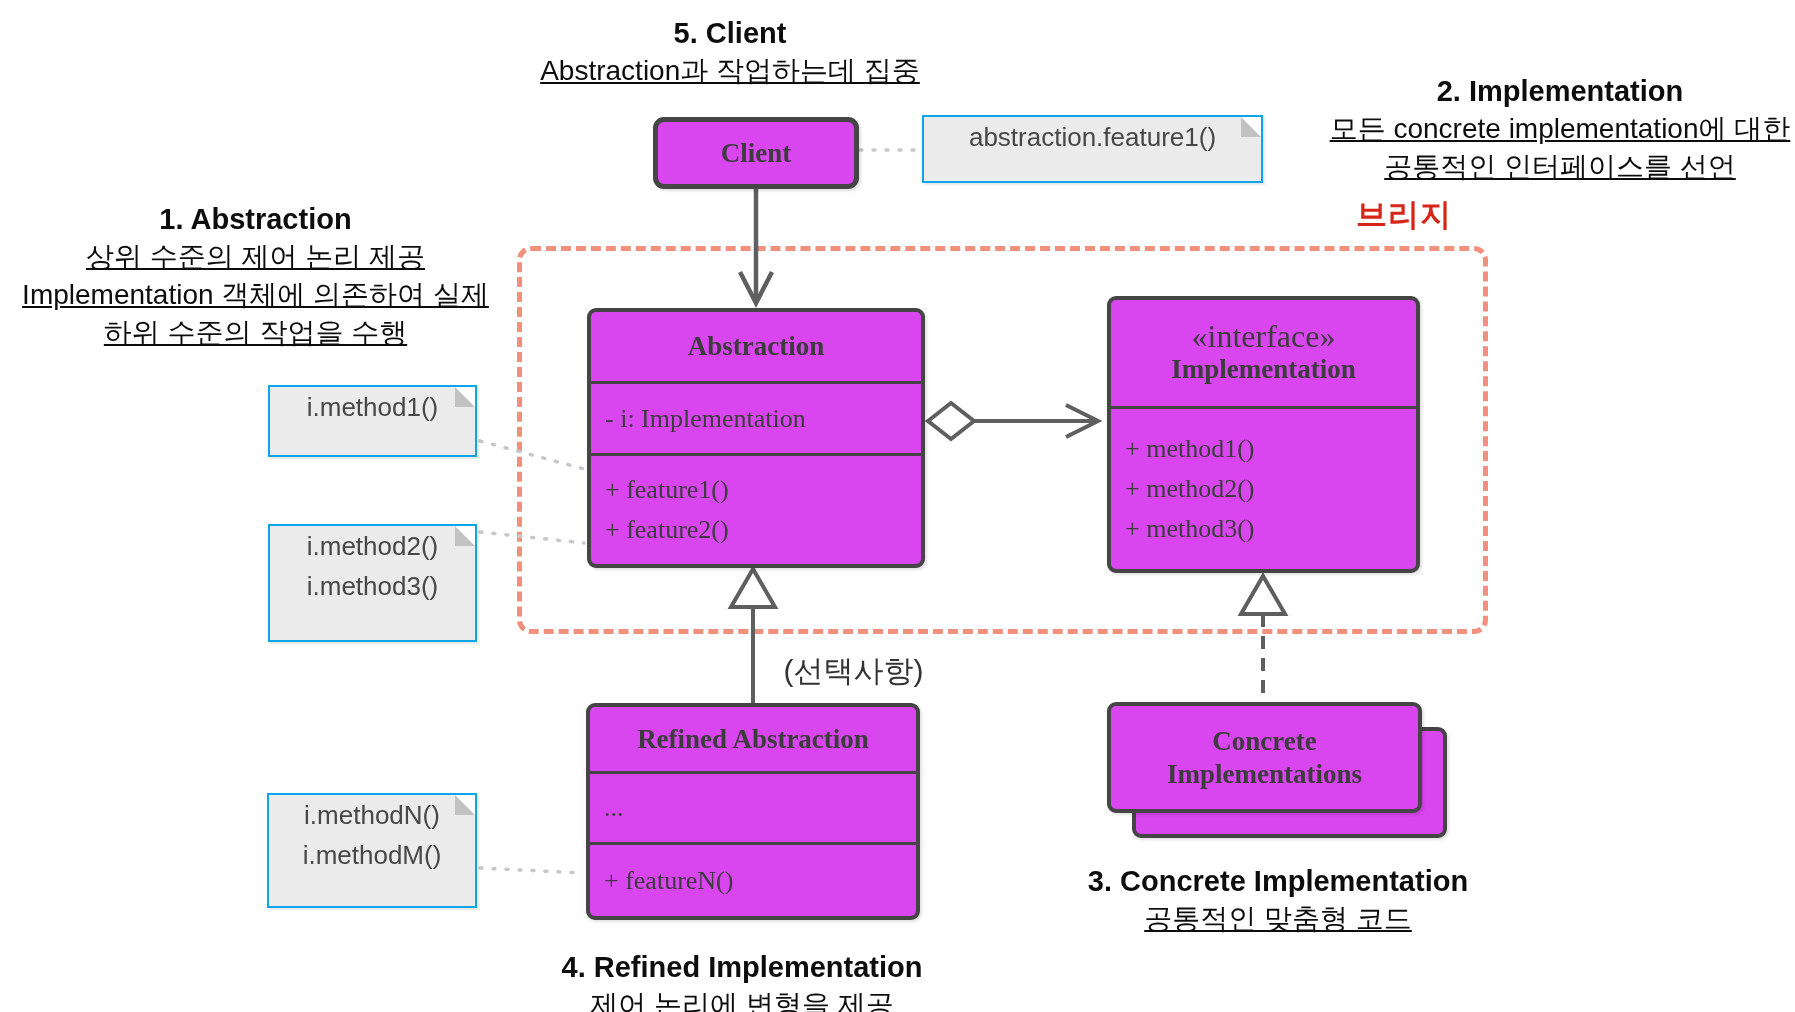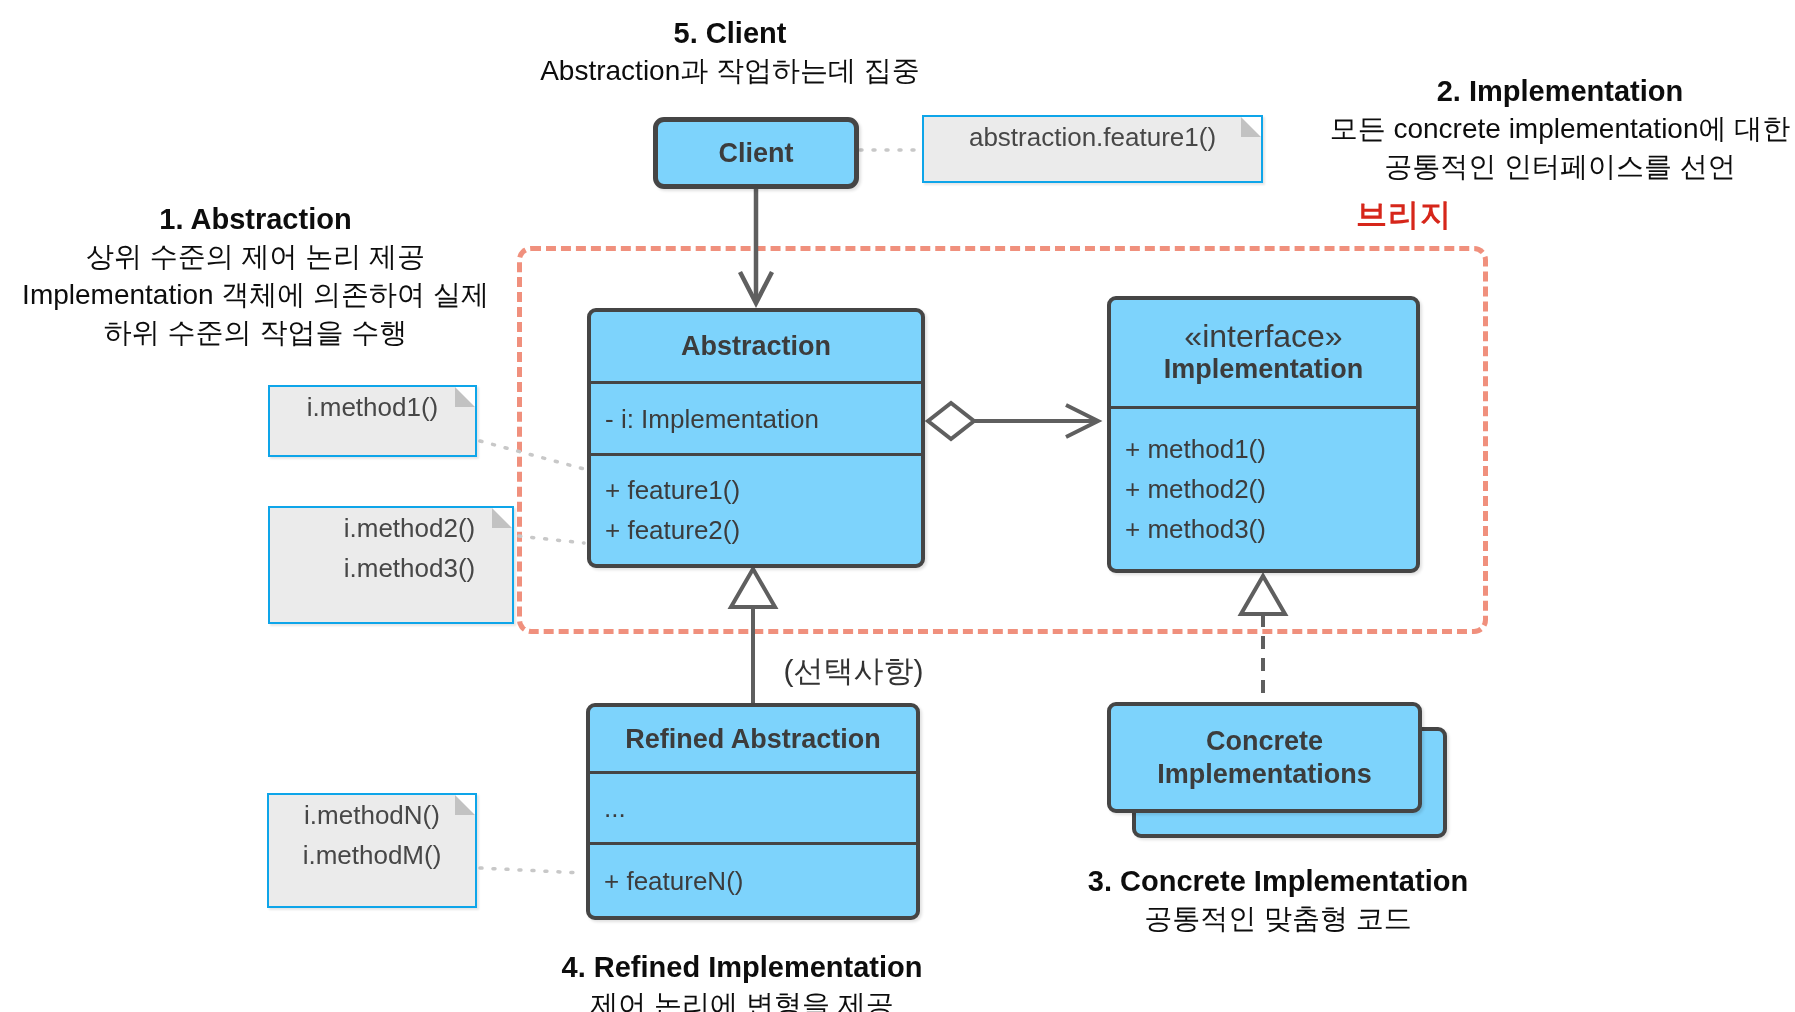--- a/index.html
+++ b/index.html
@@ -13,23 +13,24 @@
     border:5px dashed #f0907d;border-radius:14px;z-index:0;
   }
   .bridge-label{
     position:absolute;left:1356px;top:194px;width:120px;
     font-size:31px;font-weight:700;color:#d6261a;z-index:3;letter-spacing:1px;
   }
   
   .lines{position:absolute;left:0;top:0;width:1795px;height:1012px;z-index:1;pointer-events:none;}
   
   .uml-box{
-    position:absolute;background:#7dd3fc;border:4px solid #454545;border-radius:9px;
+    position:absolute;background:#d946ef;border:4px solid #454545;border-radius:9px;
     box-shadow:2px 2px 3px rgba(0,0,0,0.12);z-index:2;display:flex;flex-direction:column;
     color:#3c3c3c;
+    font-family:Liberation Serif, serif;
   }
   .uml-title{
     display:flex;align-items:center;justify-content:center;flex-direction:column;
     font-weight:700;font-size:27px;text-align:center;line-height:33px;
   }
   .uml-stereotype{font-weight:400;font-size:32px;}
   .uml-section{border-top:3px solid #454545;display:flex;flex-direction:column;justify-content:center;}
   .uml-member{font-size:26px;line-height:40px;padding-left:14px;text-align:left;}
   
   .note{
@@ -39,21 +40,21 @@
     color:#474747;font-size:26px;line-height:40px;text-align:center;
   }
   .note::before{
     content:"";position:absolute;top:0;right:0;width:0;height:0;
     border-style:solid;border-width:0 20px 20px 0;
     border-color:#ffffff #ffffff #c2c2c2 #c2c2c2;
   }
   
   .ann{position:absolute;z-index:2;text-align:center;color:#0d0d0d;}
   .ann-title{font-size:29px;font-weight:700;line-height:38px;}
-  .ann-line{font-size:28px;line-height:38px;}
+  .ann-line{font-size:28px;line-height:38px;text-decoration:underline;}
   .optional-label{
     position:absolute;left:766px;top:651px;width:175px;z-index:2;text-align:center;
     font-size:30px;color:#333;
   }
 </style>
 </head>
 <body>
 
 <div class="stage">
 
@@ -149,21 +150,21 @@
       <div class="uml-member">+ method1()</div>
       <div class="uml-member">+ method2()</div>
       <div class="uml-member">+ method3()</div>
     </div>
   </div>
 
   <div class="note" style="left:268px;top:385px;width:205px;height:68px;">
     <div>i.method1()</div>
   </div>
 
-  <div class="note" style="left:268px;top:506px;width:205px;height:114px;padding-left:37px;">
+  <div class="note" style="left:268px;top:524px;width:205px;height:114px;">
     <div>i.method2()</div>
     <div>i.method3()</div>
   </div>
 
   <div class="uml-box" style="left:586px;top:703px;width:326px;height:209px;">
     <div class="uml-title" style="height:64px;border-radius:28px;">Refined Abstraction</div>
     <div class="uml-section" style="height:68px;">
       <div class="uml-member">...</div>
     </div>
     <div class="uml-section" style="flex:1;">

